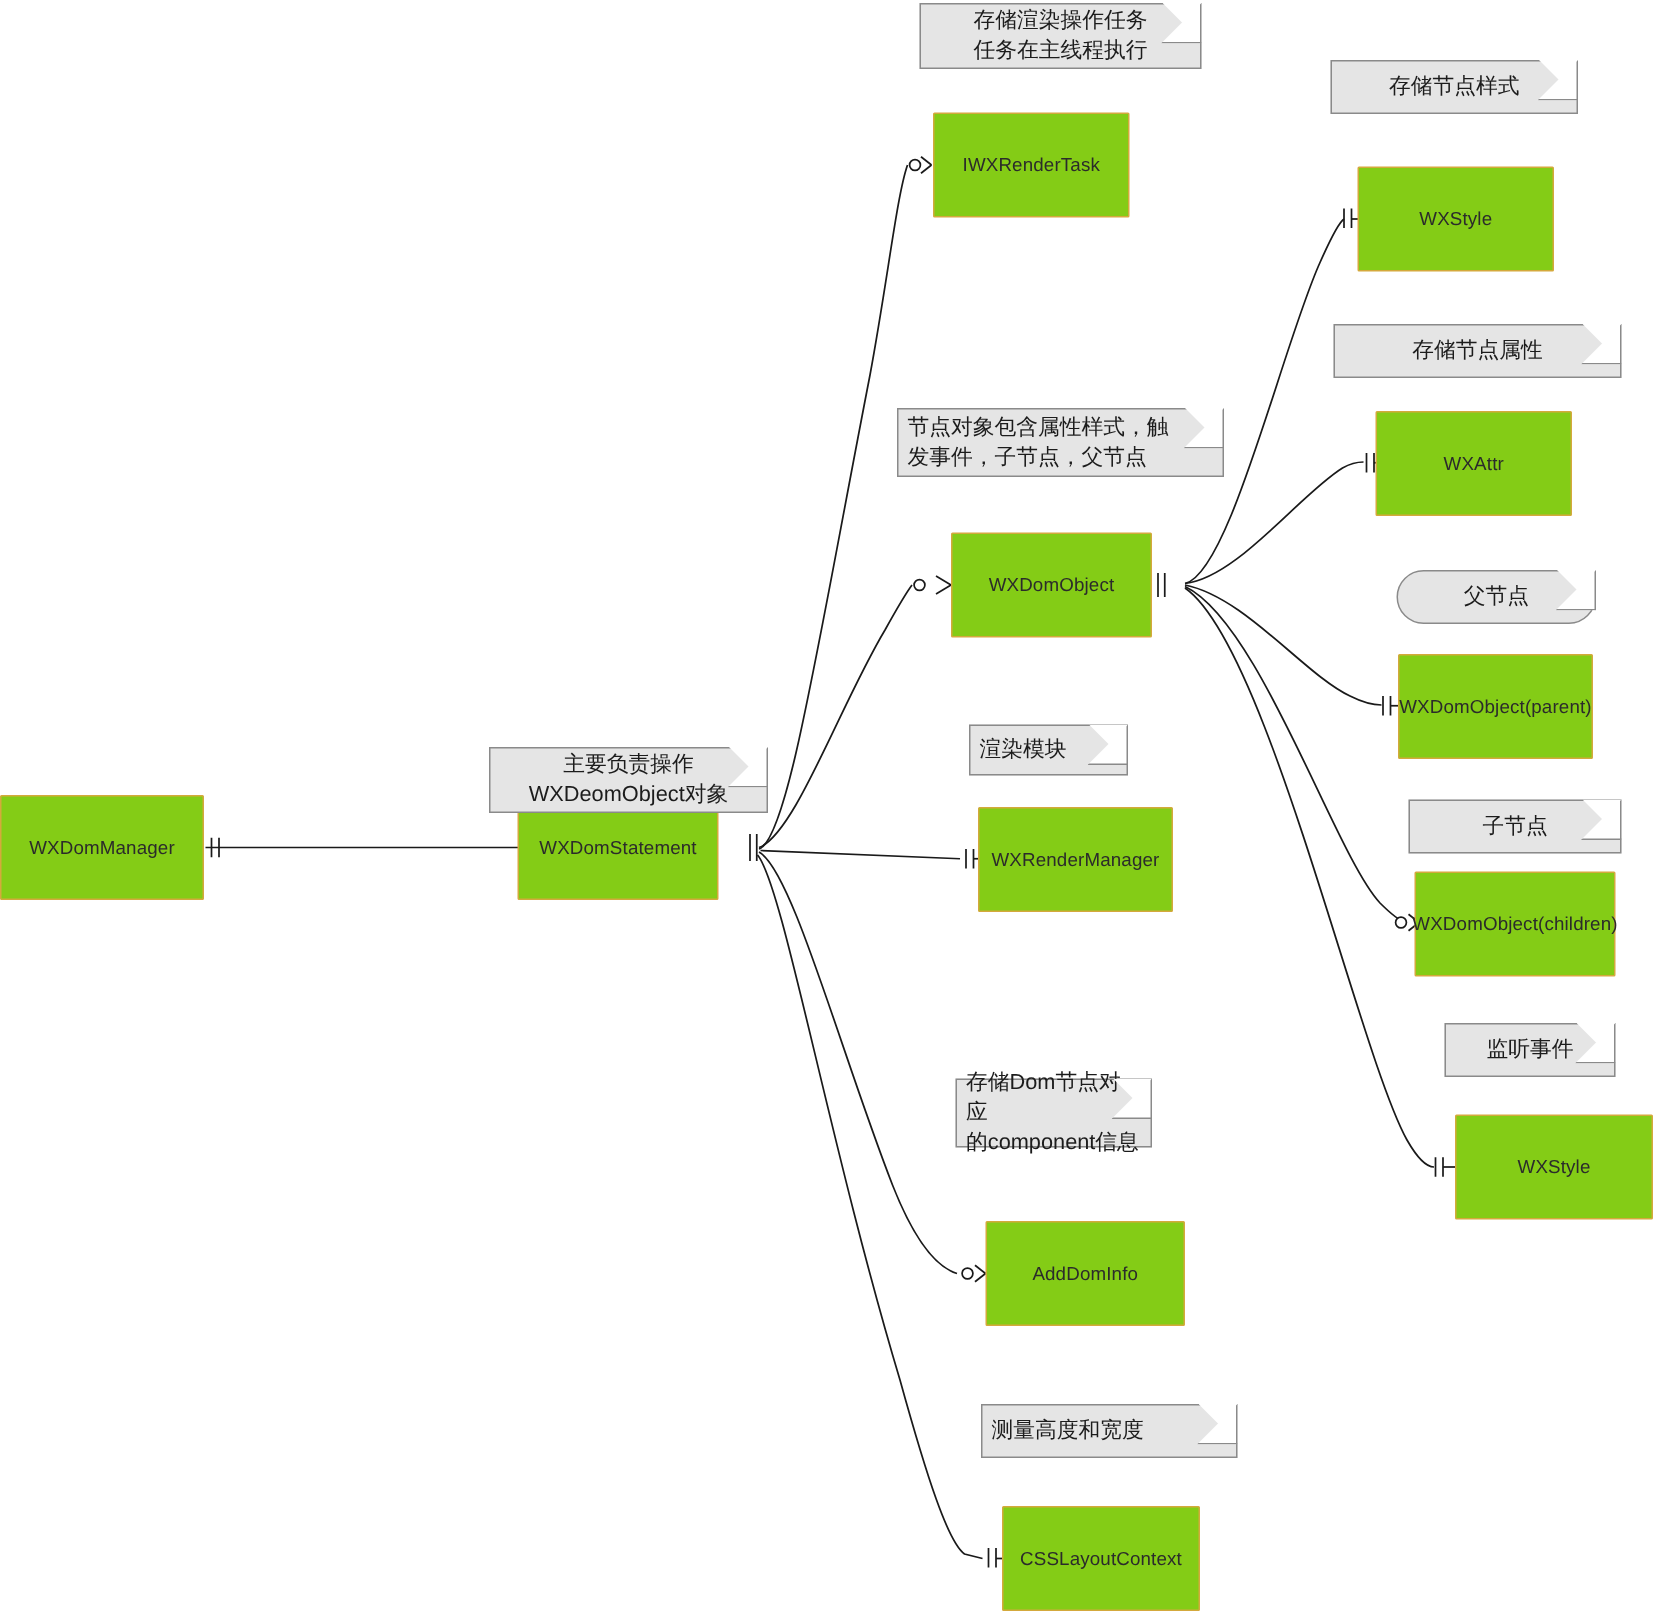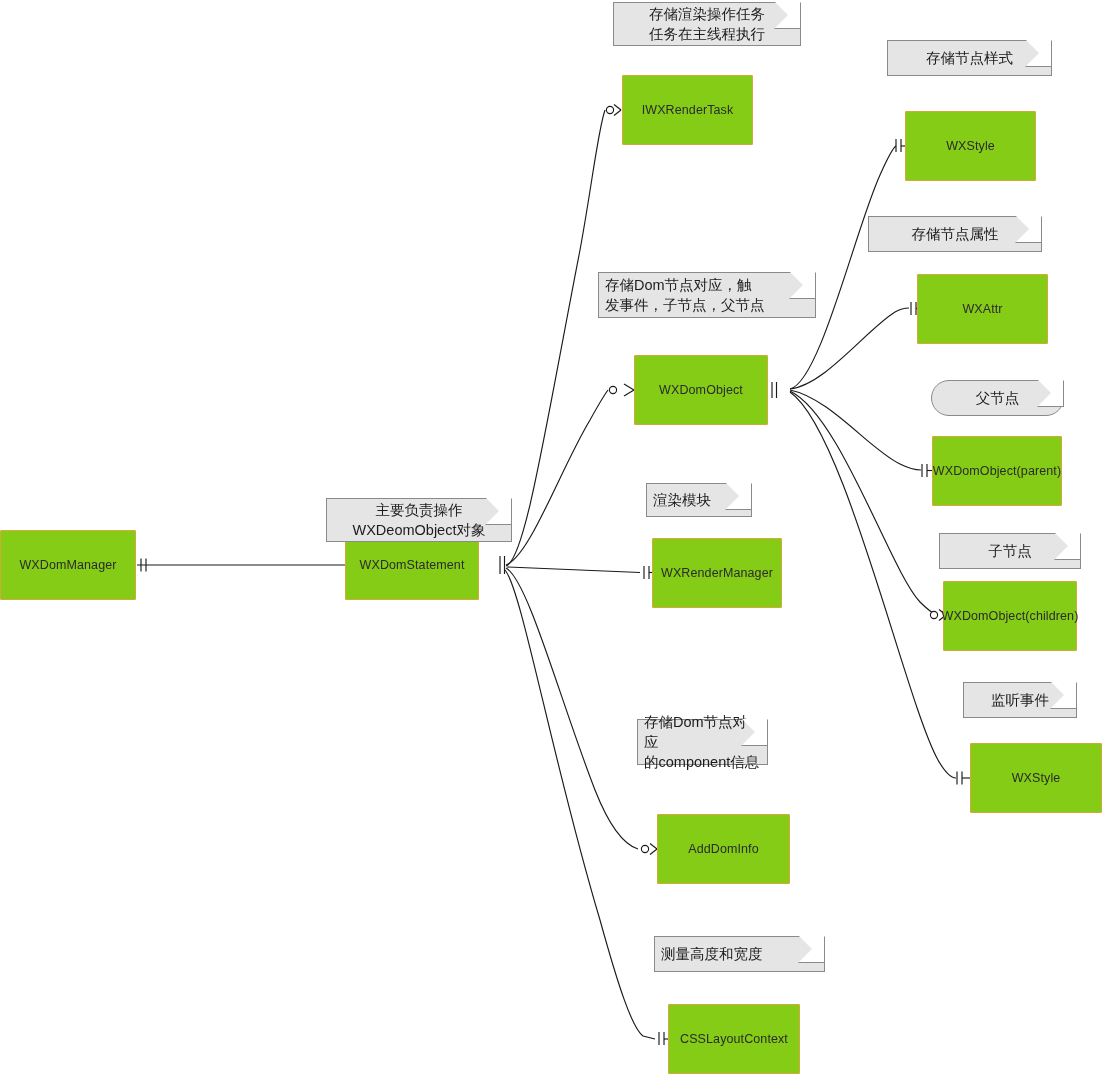--- a/index.html
+++ b/index.html
@@ -215,21 +215,21 @@
   <div class="note al-center" style="left:613px; top:2px; width:188px; height:44px;">
     <span class="fold-fill"></span>
     <span class="fold"></span>
     <span class="note-text">存储渲染操作任务
 任务在主线程执行</span>
   </div>
 
   <div class="note al-left" style="left:598px; top:272px; width:218px; height:46px;">
     <span class="fold-fill"></span>
     <span class="fold"></span>
-    <span class="note-text">存储Dom节点对应，触
+    <span class="note-text">节点对象包含属性样式，触
 发事件，子节点，父节点</span>
   </div>
 
   <div class="note al-center" style="left:326px; top:450px; width:186px; height:44px;margin-top:48px;">
     <span class="fold-fill"></span>
     <span class="fold"></span>
     <span class="note-text">主要负责操作
 WXDeomObject对象</span>
   </div>
 
@@ -251,21 +251,21 @@
     <span class="fold"></span>
     <span class="note-text">测量高度和宽度</span>
   </div>
 
   <div class="note al-center" style="left:887px; top:40px; width:165px; height:36px;">
     <span class="fold-fill"></span>
     <span class="fold"></span>
     <span class="note-text">存储节点样式</span>
   </div>
 
-  <div class="note al-center" style="left:868px; top:216px; width:174px; height:36px;">
+  <div class="note al-center" style="left:889px; top:216px; width:192px; height:36px;">
     <span class="fold-fill"></span>
     <span class="fold"></span>
     <span class="note-text">存储节点属性</span>
   </div>
 
   <div class="note al-center" style="left:931px; top:380px; width:133px; height:36px;border-radius:18px;">
     <span class="fold-fill"></span>
     <span class="fold"></span>
     <span class="note-text">父节点</span>
   </div>

